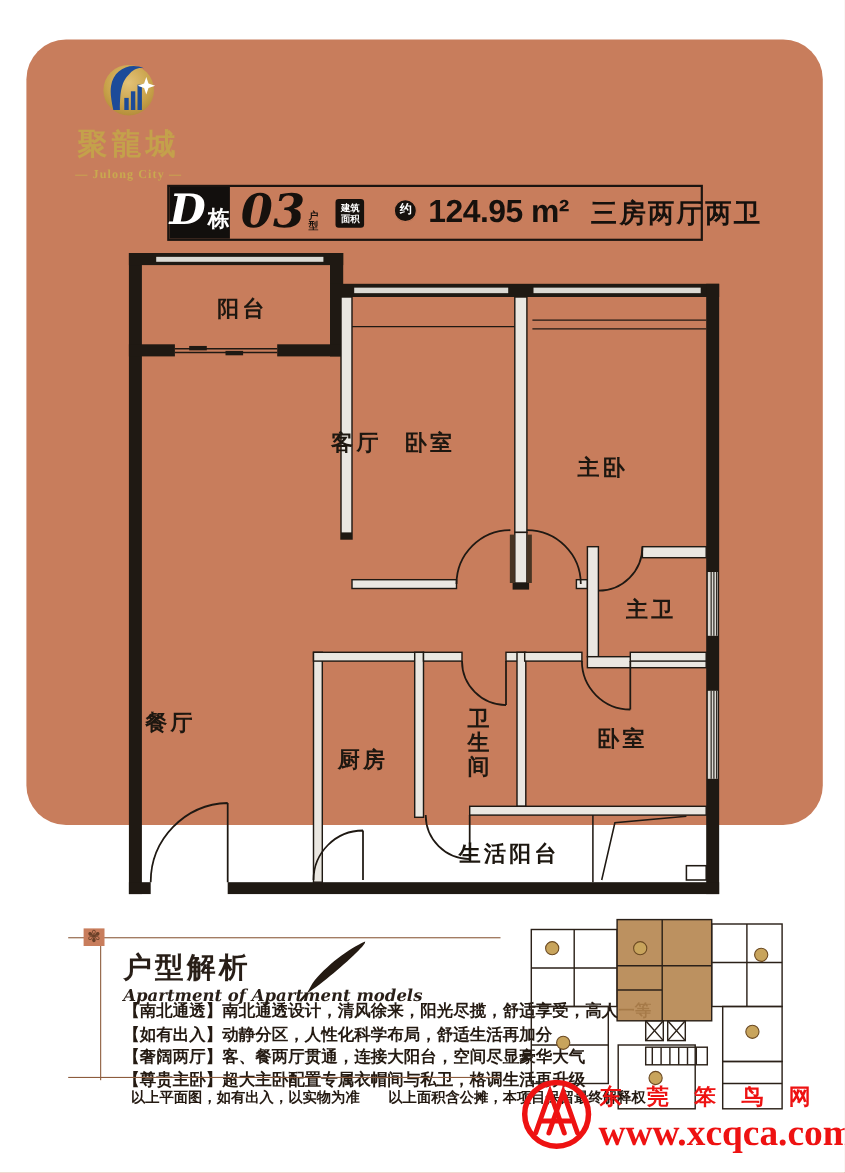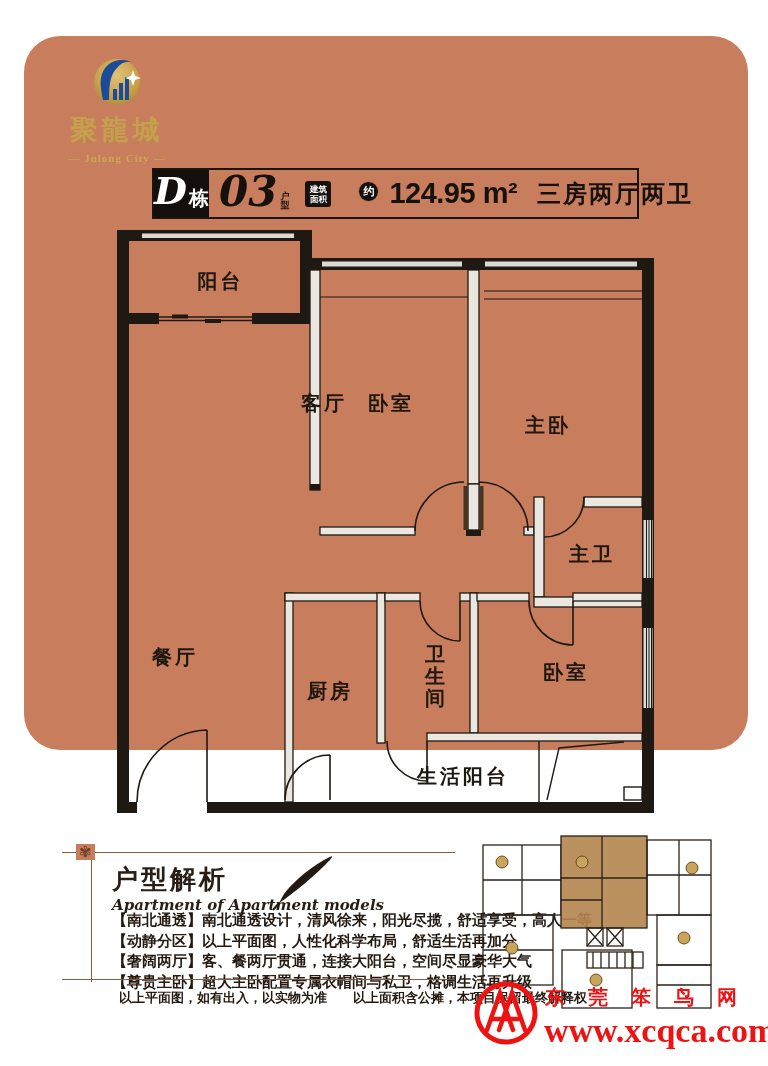--- a/index.html
+++ b/index.html
@@ -190,38 +190,38 @@
         <path d="M545,800 L557,748 L622,742"></path>
         <rect x="622" y="787" width="18" height="13"></rect>
       </g>
     </svg>
 
     <div class="plan-label" style="left:185px;top:245px;padding-left:23px;">阳台</div>
     <div class="plan-label" style="left:255px;top:367px;margin-left:45px;">客厅</div>
     <div class="plan-label" style="left:367px;top:367px;">卧室</div>
     <div class="plan-label" style="left:524px;top:365px;margin-top:24px;">主卧</div>
     <div class="plan-label" style="left:568px;top:518px;">主卫</div>
-    <div class="plan-label" style="left:131px;top:621px;margin-left:20px;">餐厅</div>
+    <div class="plan-label" style="left:131px;top:621px;">餐厅</div>
     <div class="plan-label" style="left:306px;top:655px;">厨房</div>
     <div class="plan-label vert" style="left:411px;top:640px;">卫生间</div>
     <div class="plan-label" style="left:542px;top:636px;">卧室</div>
     <div class="plan-label" style="left:439px;top:740px;">生活阳台</div>
 
     <div class="line-h" style="left:38px;top:816px;width:393px;"></div>
     <div class="line-v" style="left:67px;top:816px;height:130px;"></div>
     <div class="orn">✾</div>
     <div class="a-title">户型解析</div>
     <div class="a-sub">Apartment of Apartment models</div>
     <svg class="abs" style="left:248px;top:818px;" width="64" height="58" viewBox="0 0 64 58">
       <path d="M60,2 C46,8 24,24 12,40 L7,49 C21,40 42,22 54,10 C58,6 60,4 60,2 Z" fill="#241a12"></path>
       <path d="M7,49 L1,56" stroke="#241a12" stroke-width="2" fill="none"></path>
     </svg>
     <div class="bullets">
       <div>【南北通透】南北通透设计，清风徐来，阳光尽揽，舒适享受，高人一等</div>
-      <div>【动静分区】以上平面图，人性化科学布局，舒适生活再加分</div>
+      <div>【如有出入】动静分区，人性化科学布局，舒适生活再加分</div>
       <div>【奢阔两厅】客、餐两厅贯通，连接大阳台，空间尽显豪华大气</div>
       <div>【尊贵主卧】超大主卧配置专属衣帽间与私卫，格调生活再升级</div>
     </div>
     <div class="line-h" style="left:38px;top:943px;width:393px;"></div>
     <div class="disc">
       <span>以上平面图，如有出入，以实物为准</span>
       <span>以上面积含公摊，本项目保留最终解释权</span>
     </div>
 
     <svg class="abs" style="left:456px;top:797px;" width="234" height="177" viewBox="0 0 234 177">

